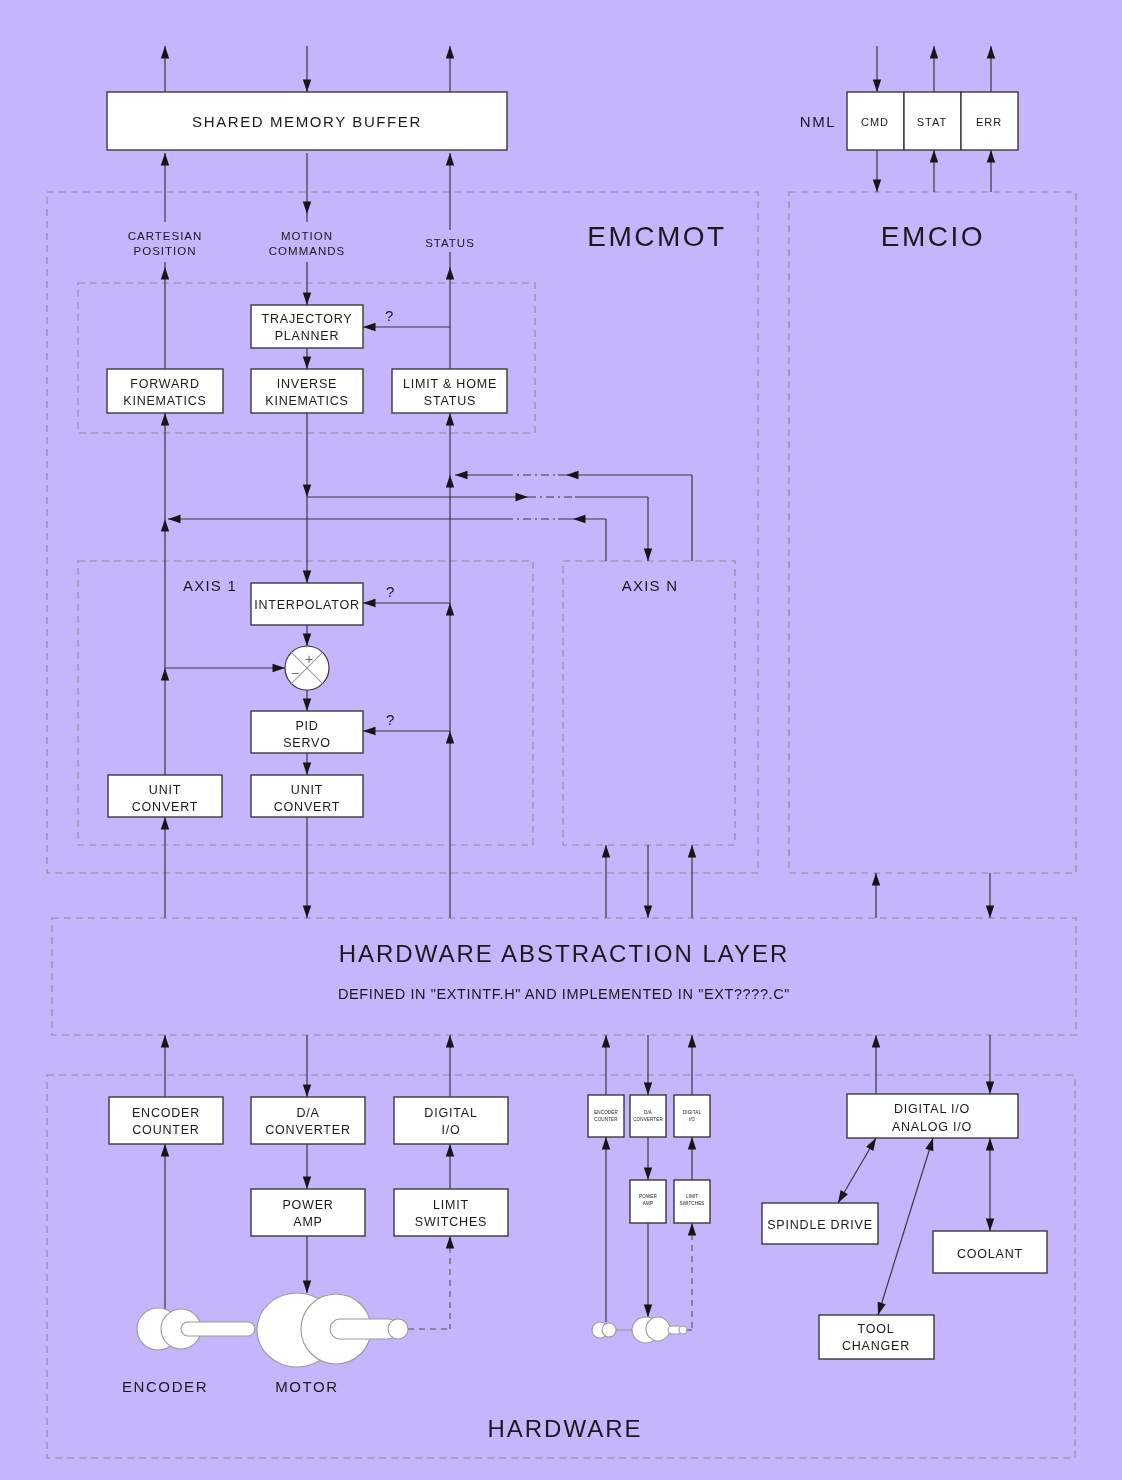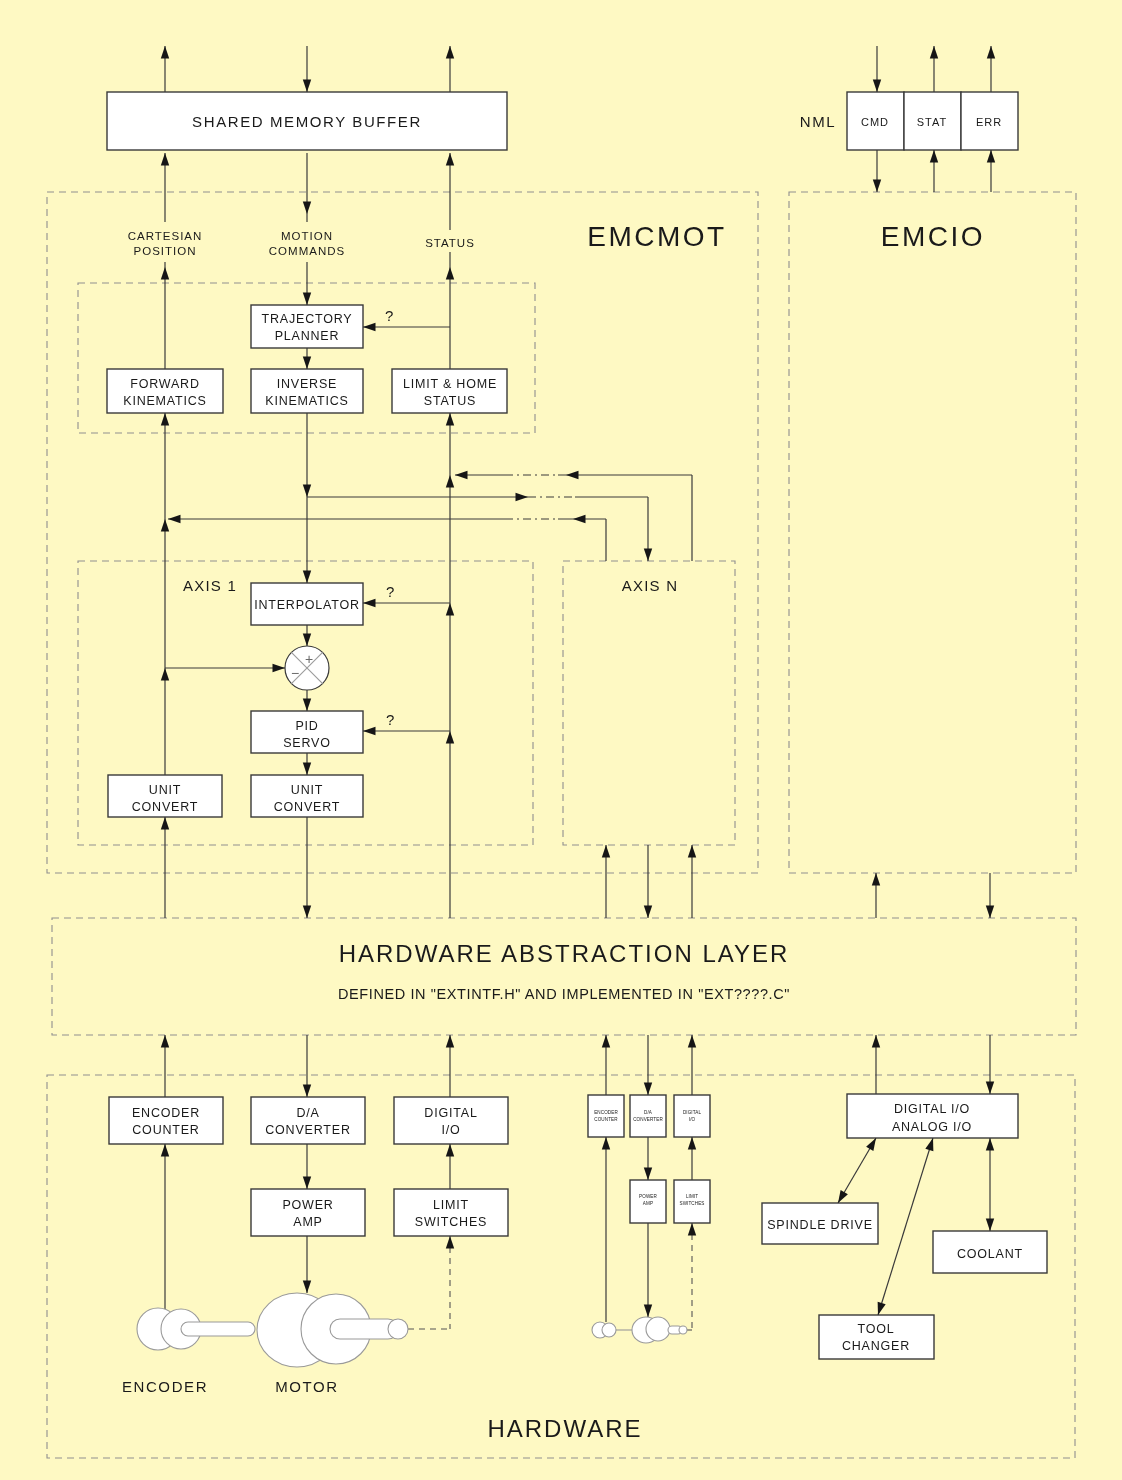--- a/index.html
+++ b/index.html
@@ -1,16 +1,16 @@
 <!DOCTYPE html>
 <html><head>
 <meta charset="utf-8">
 <style>
   html,body{margin:0;padding:0;background:#ffffff;}
-  #stage{position:relative;width:1122px;height:1480px;background:#fef9c3;overflow:hidden;text-align:center;}
+  #stage{position:relative;width:1122px;height:1480px;background:#c4b5fd;overflow:hidden;text-align:center;}
   svg{position:absolute;left:0;top:0;}
   text{font-family:"Liberation Sans","DejaVu Sans",sans-serif;fill:#1a1a1a;}
   .ln{stroke:#3a3a3a;stroke-width:1.2;fill:none;}
   .dd{stroke:#3a3a3a;stroke-width:1.2;fill:none;stroke-dasharray:8 4 2 4;}
   .dsh{stroke:#8f8f8f;stroke-width:1.1;fill:none;stroke-dasharray:7 5;}
   .dshd{stroke:#555;stroke-width:1.1;fill:none;stroke-dasharray:6 5;}
   .bx{stroke:#3a3a3a;stroke-width:1.4;fill:#ffffff;}
   .mot{stroke:#9a9a9a;stroke-width:1.1;fill:#ffffff;}
   .ah{fill:#161616;}
   .t-box{font-size:12.5px;letter-spacing:0.8px;}

